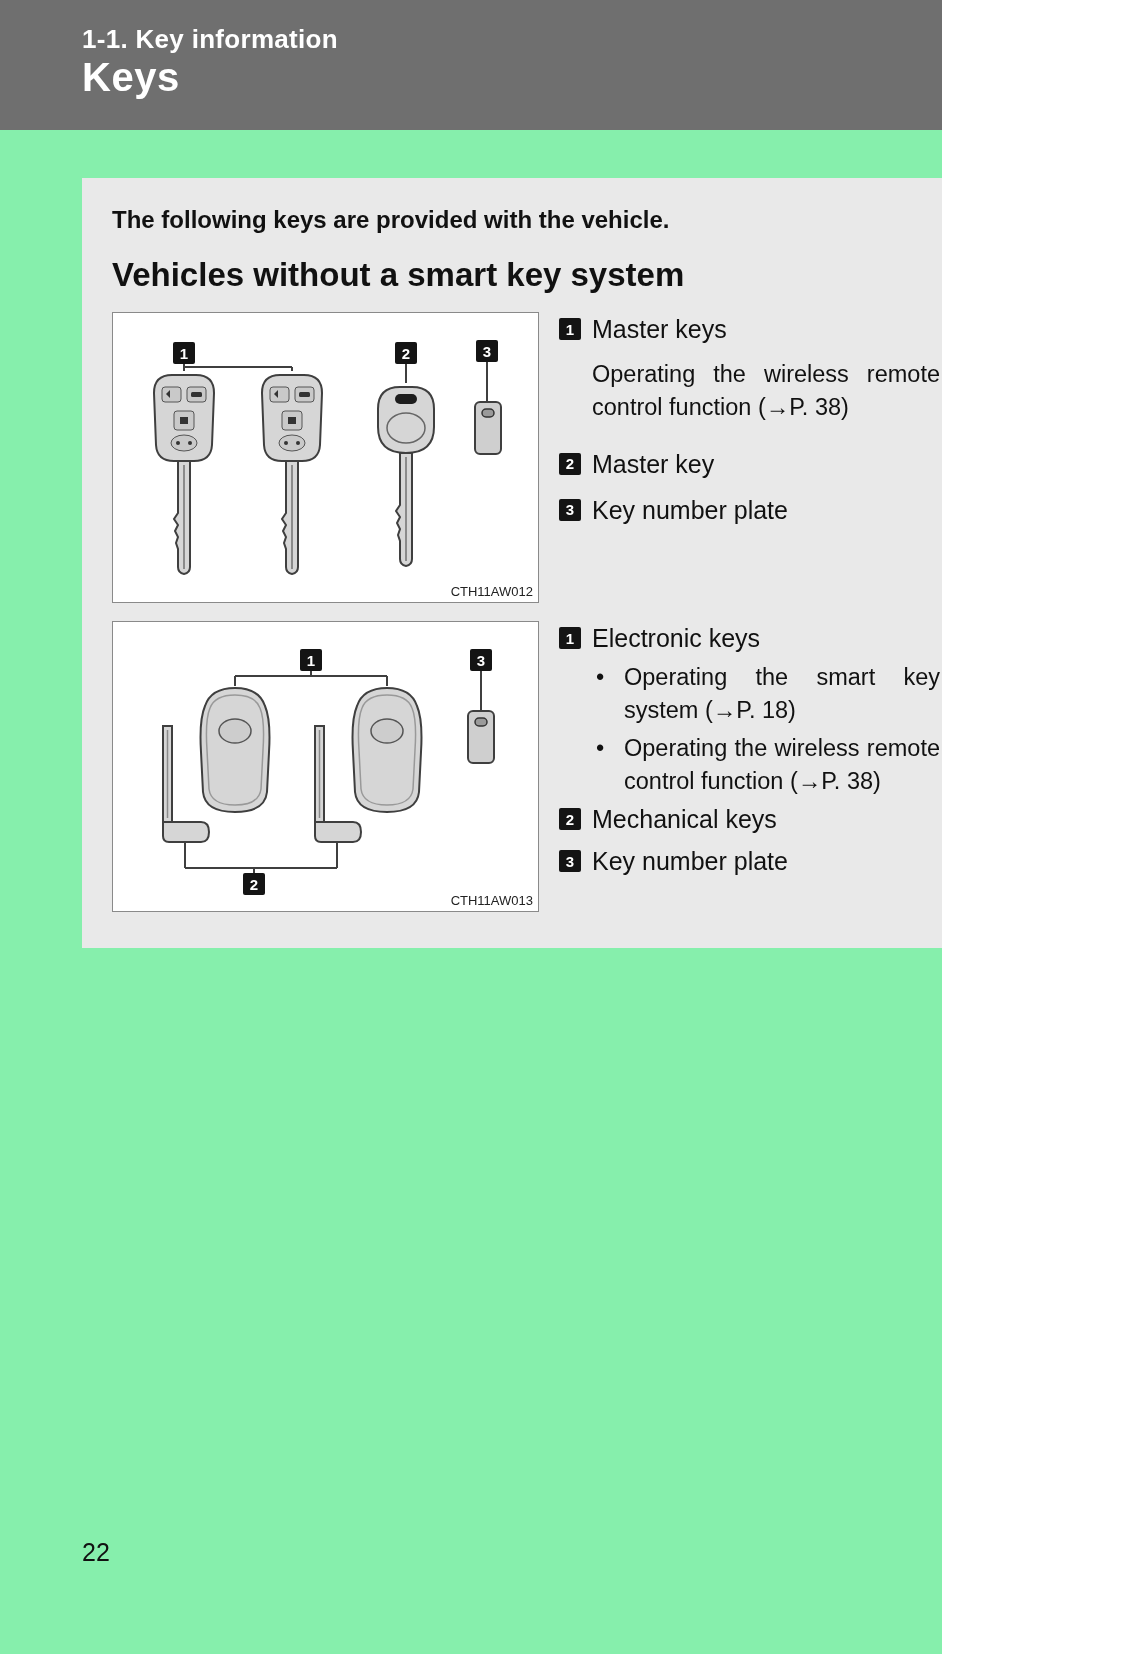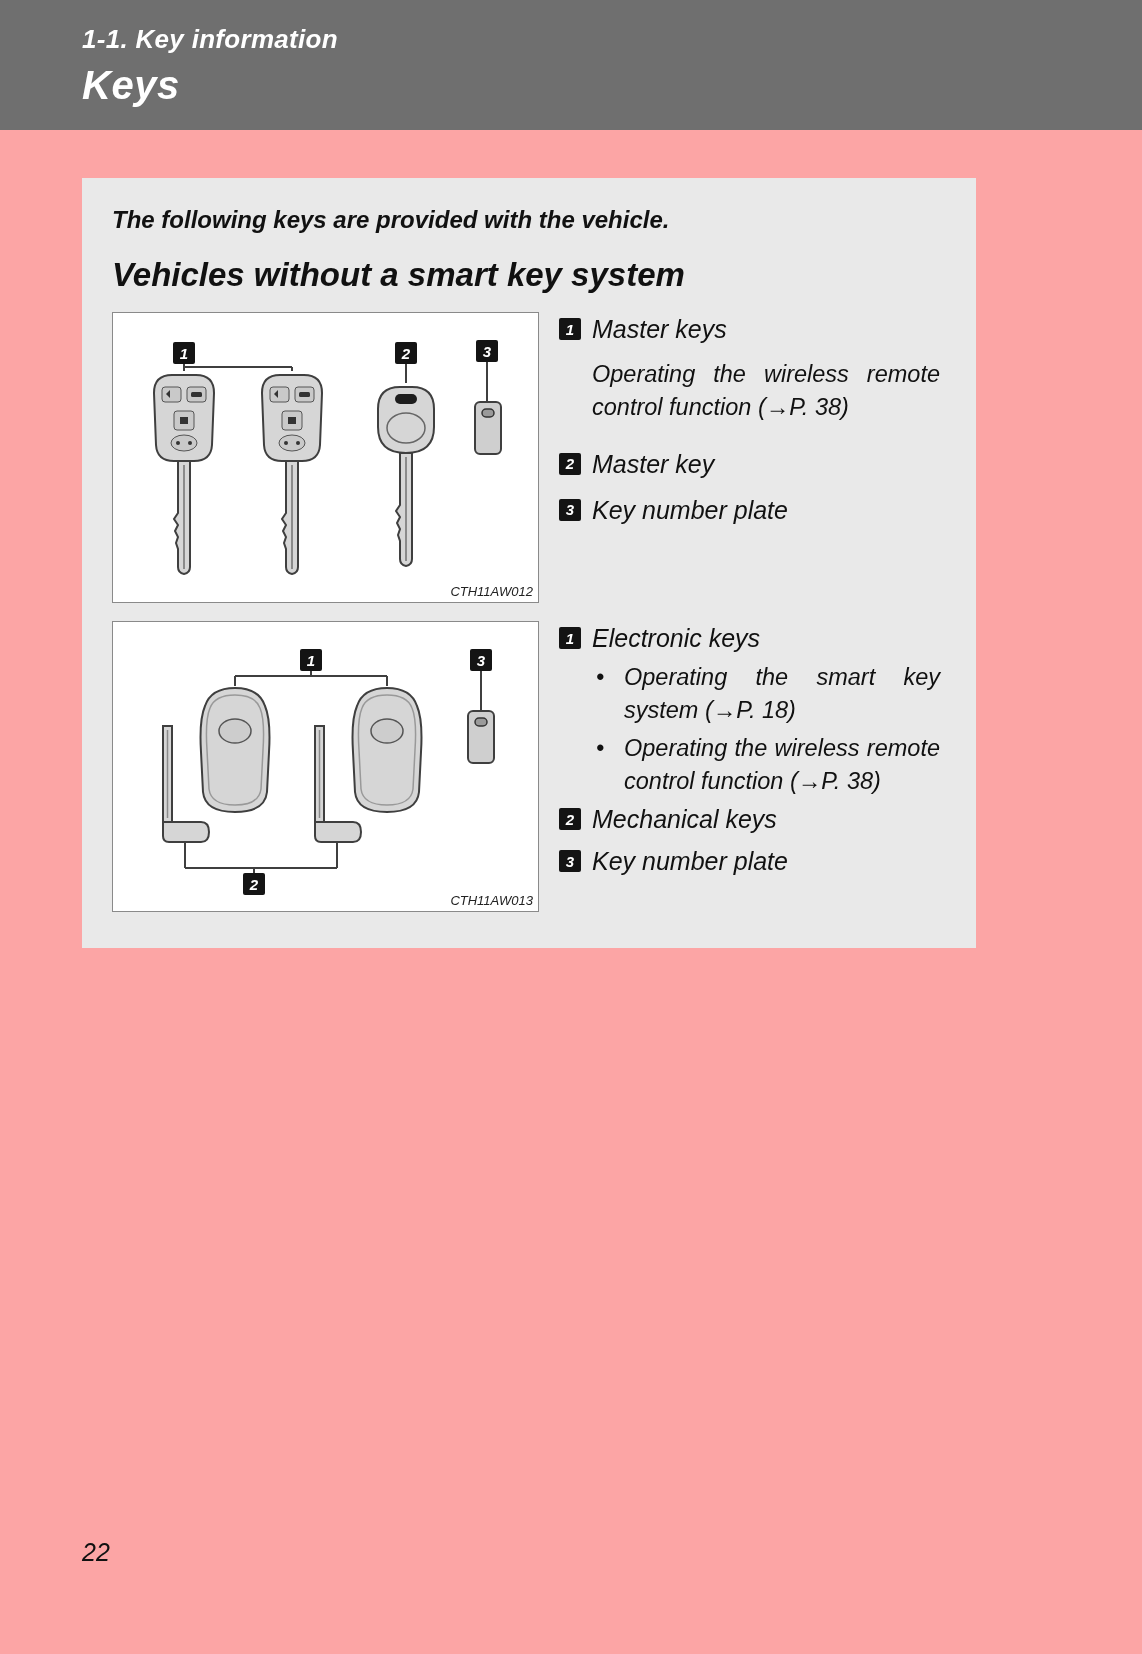--- a/index.html
+++ b/index.html
@@ -1,23 +1,23 @@
 <!DOCTYPE html>
 <html><head>
 <meta charset="utf-8">
 <style>
   * { margin:0; padding:0; box-sizing:border-box; }
   html,body { background:#ffffff; }
   body { font-family:"Liberation Sans", sans-serif; color:#111; }
-  .page { position:relative; width:1142px; height:1654px; background:#fca5a5; overflow:hidden;font-style:italic; }
+  .page { position:relative; width:942px; height:1654px; background:#86efac; overflow:hidden; }
 
   .header { position:absolute; top:0; left:0; width:1142px; height:130px;
             background:#6f6f6f; color:#fff; padding:24px 0 0 82px; }
   .section-label { font-size:26px; font-weight:bold; letter-spacing:.3px; }
-  .page-title { font-size:40px; font-weight:bold; margin-top:8px; letter-spacing:.5px; }
+  .page-title { font-size:40px; font-weight:bold; letter-spacing:.5px; }
 
   .panel { position:absolute; left:82px; top:178px; width:894px;
            background:#e9e9e9; padding:28px 36px 36px 30px; }
   .intro { font-size:24px; font-weight:bold; margin-bottom:22px; }
   .section-heading { font-size:33px; font-weight:bold; margin:0 0 18px; }
 
   .row { display:flex; align-items:flex-start; margin-bottom:18px; }
   .figbox { position:relative; flex:none; width:427px; height:291px;
             background:#fff; border:1px solid #8a8a8a; }
   .figbox svg { display:block; }

